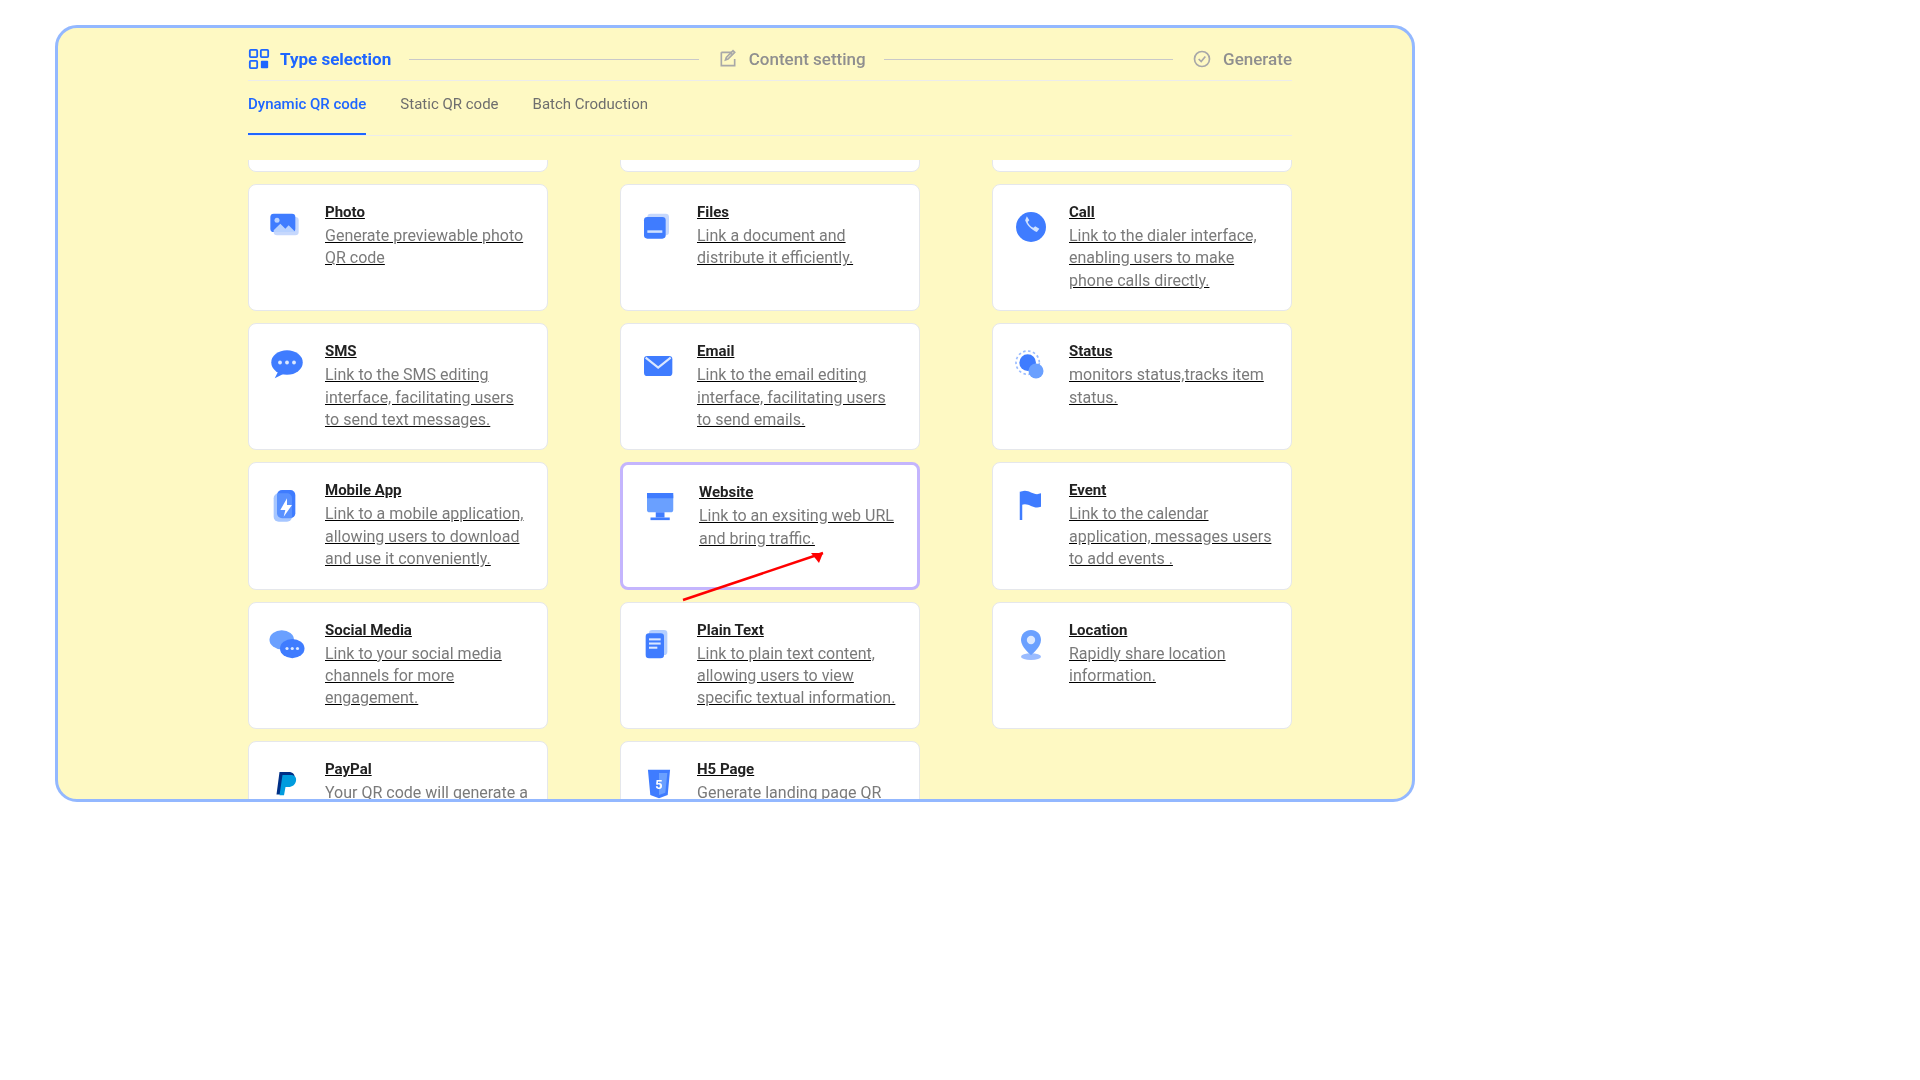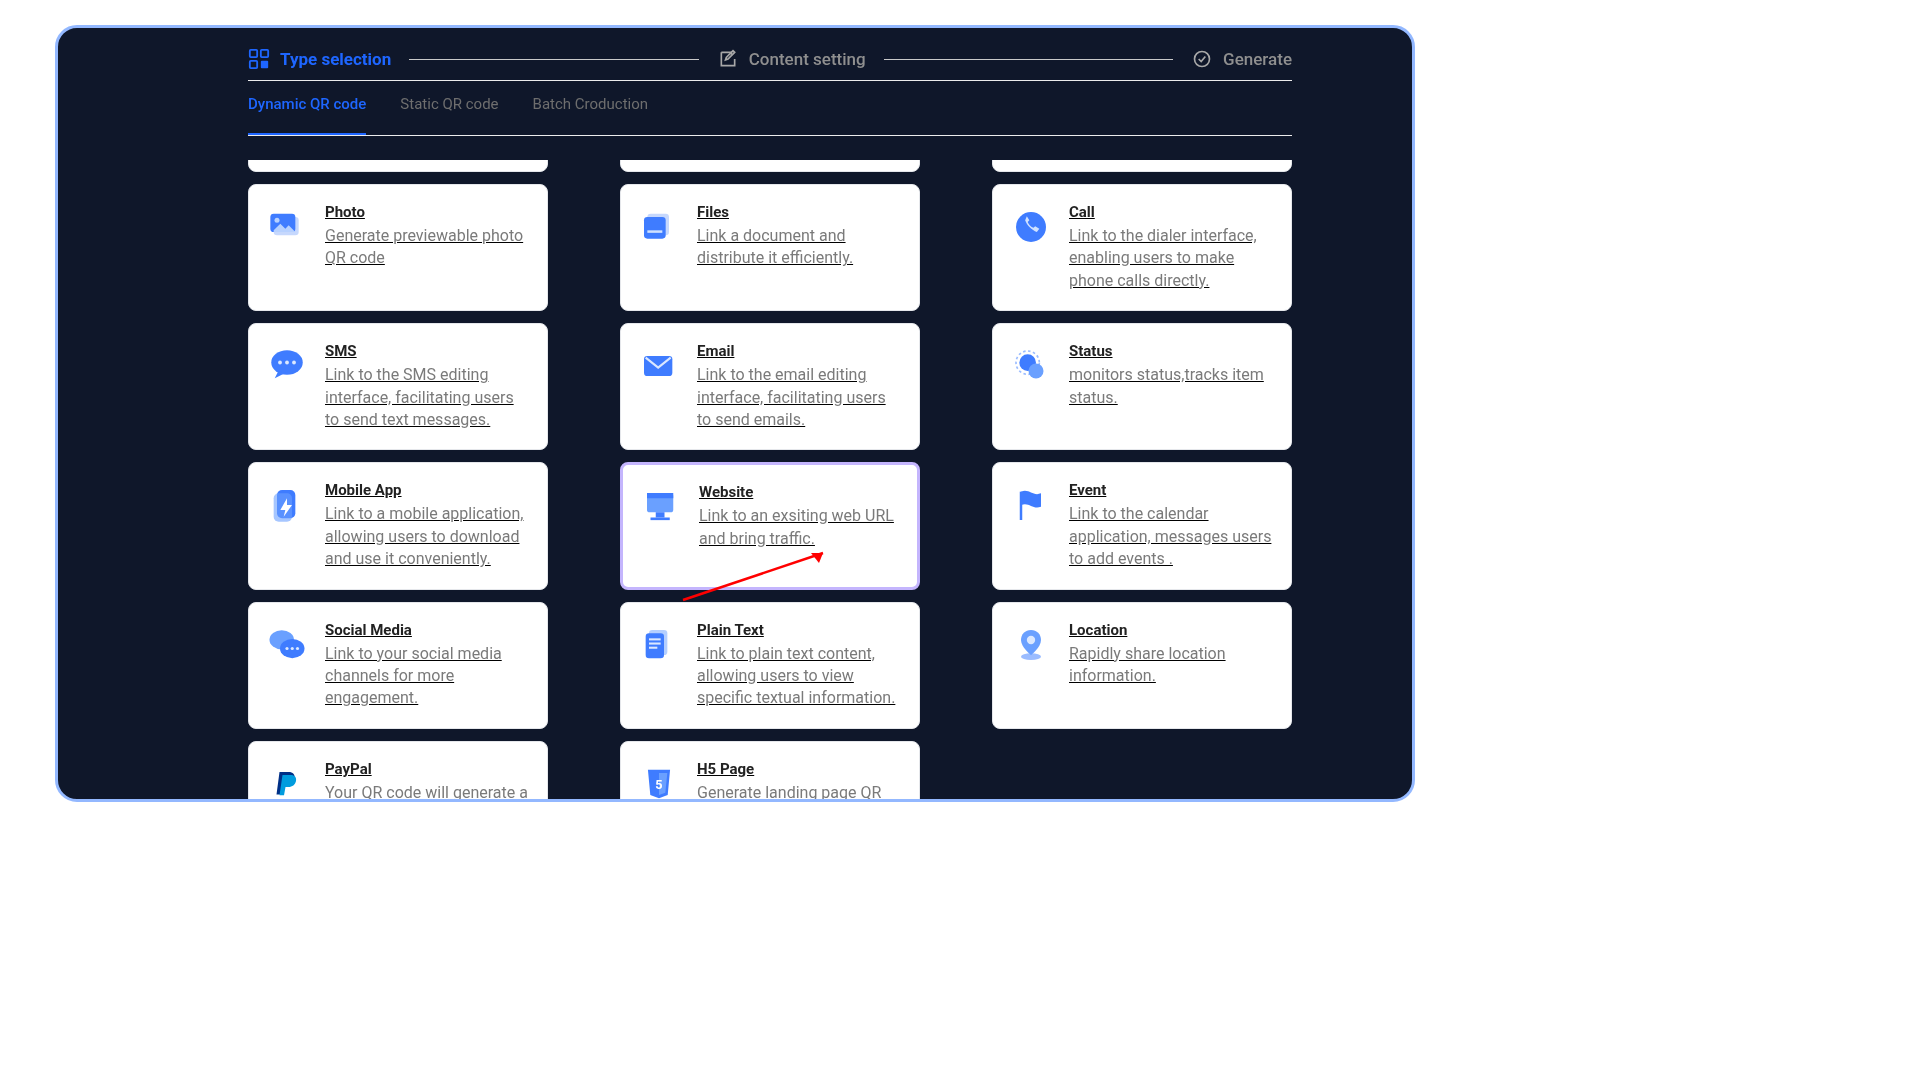--- a/index.html
+++ b/index.html
@@ -9,21 +9,21 @@
     width: 1470px;
     height: 827px;
     overflow: hidden;
     position: relative;
   }
   .outer {
     position: absolute;
     inset: 25px 55px 25px 55px;
     border: 3px solid #93b8ff;
     border-radius: 22px;
-    background: #0f172a;
+    background: #fef9c3;
     overflow: hidden;
   }
   .inner {
     position: absolute;
     left: 190px;
     right: 120px;
     top: 20px;
     bottom: 0;
   }
   .stepper {

